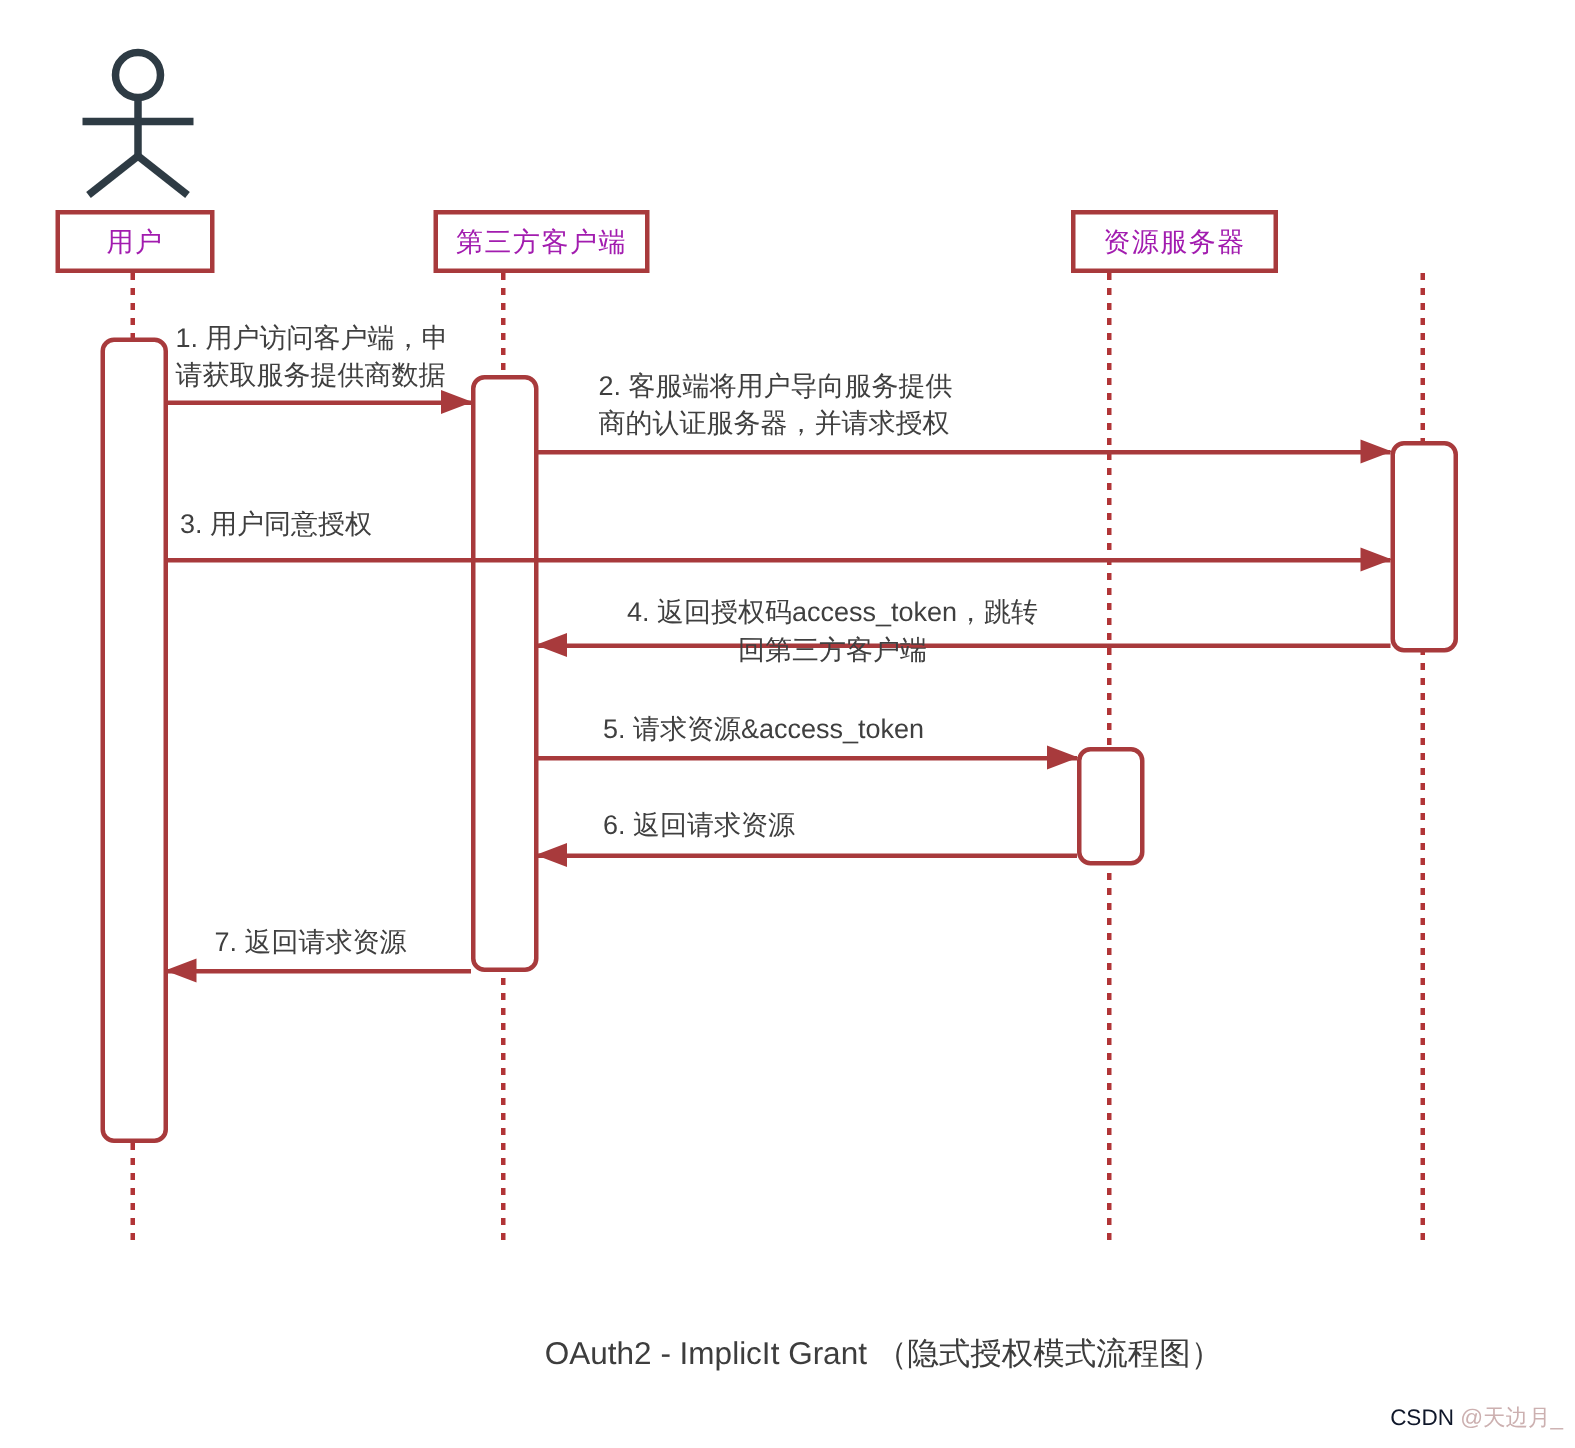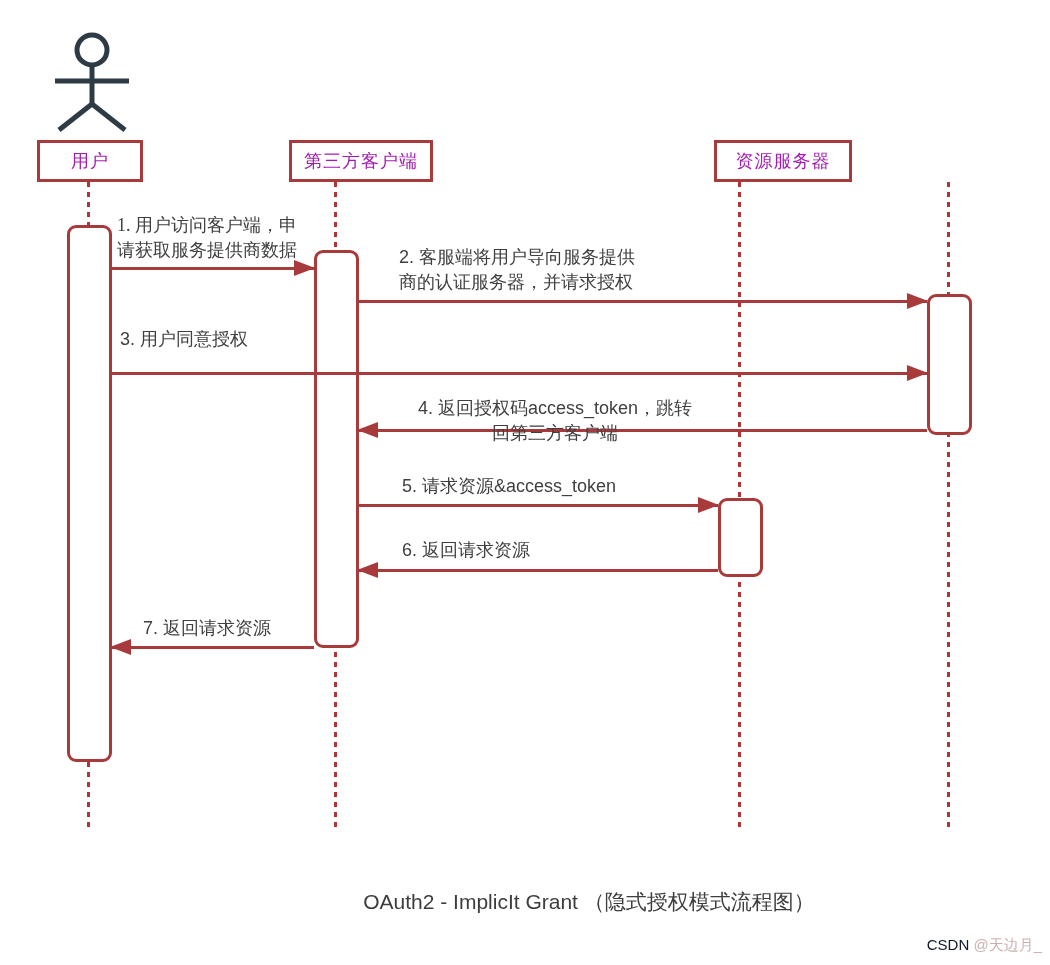--- a/index.html
+++ b/index.html
@@ -147,25 +147,25 @@
   <div class="arrow" style="left:358px; top:504px; width:360px;">
       <span class="head-r"></span>
     </div>
   <div class="arrow" style="left:358px; top:569px; width:360px;">
       <span class="head-l"></span>
     </div>
   <div class="arrow" style="left:111px; top:646px; width:203px;">
       <span class="head-l"></span>
     </div>
 
-  <div class="msg-label" style="left:117px; top:213px; width:220px;font-family:Liberation Serif, serif;">1. 用户访问客户端，申
+  <div class="msg-label" style="left:117px; top:213px; width:220px;">1. 用户访问客户端，申
 请获取服务提供商数据</div>
   <div class="msg-label" style="left:399px; top:245px; width:290px;">2. 客服端将用户导向服务提供
 商的认证服务器，并请求授权</div>
-  <div class="msg-label" style="left:120px; top:327px;">3. 用户同意授权</div>
+  <div class="msg-label" style="left:120px; top:337px;">3. 用户同意授权</div>
   <div class="msg-label center" style="left:399px; top:396px; width:312px;">4. 返回授权码access_token，跳转
 回第三方客户端</div>
   <div class="msg-label" style="left:402px; top:474px;">5. 请求资源&amp;access_token</div>
   <div class="msg-label" style="left:402px; top:538px;">6. 返回请求资源</div>
   <div class="msg-label" style="left:143px; top:616px;">7. 返回请求资源</div>
 
   <div class="title">OAuth2 - ImplicIt Grant （隐式授权模式流程图）</div>
 
   <div class="watermark">
     <span class="wm-prefix">CSDN </span><span class="wm-user">@天边月_</span>

